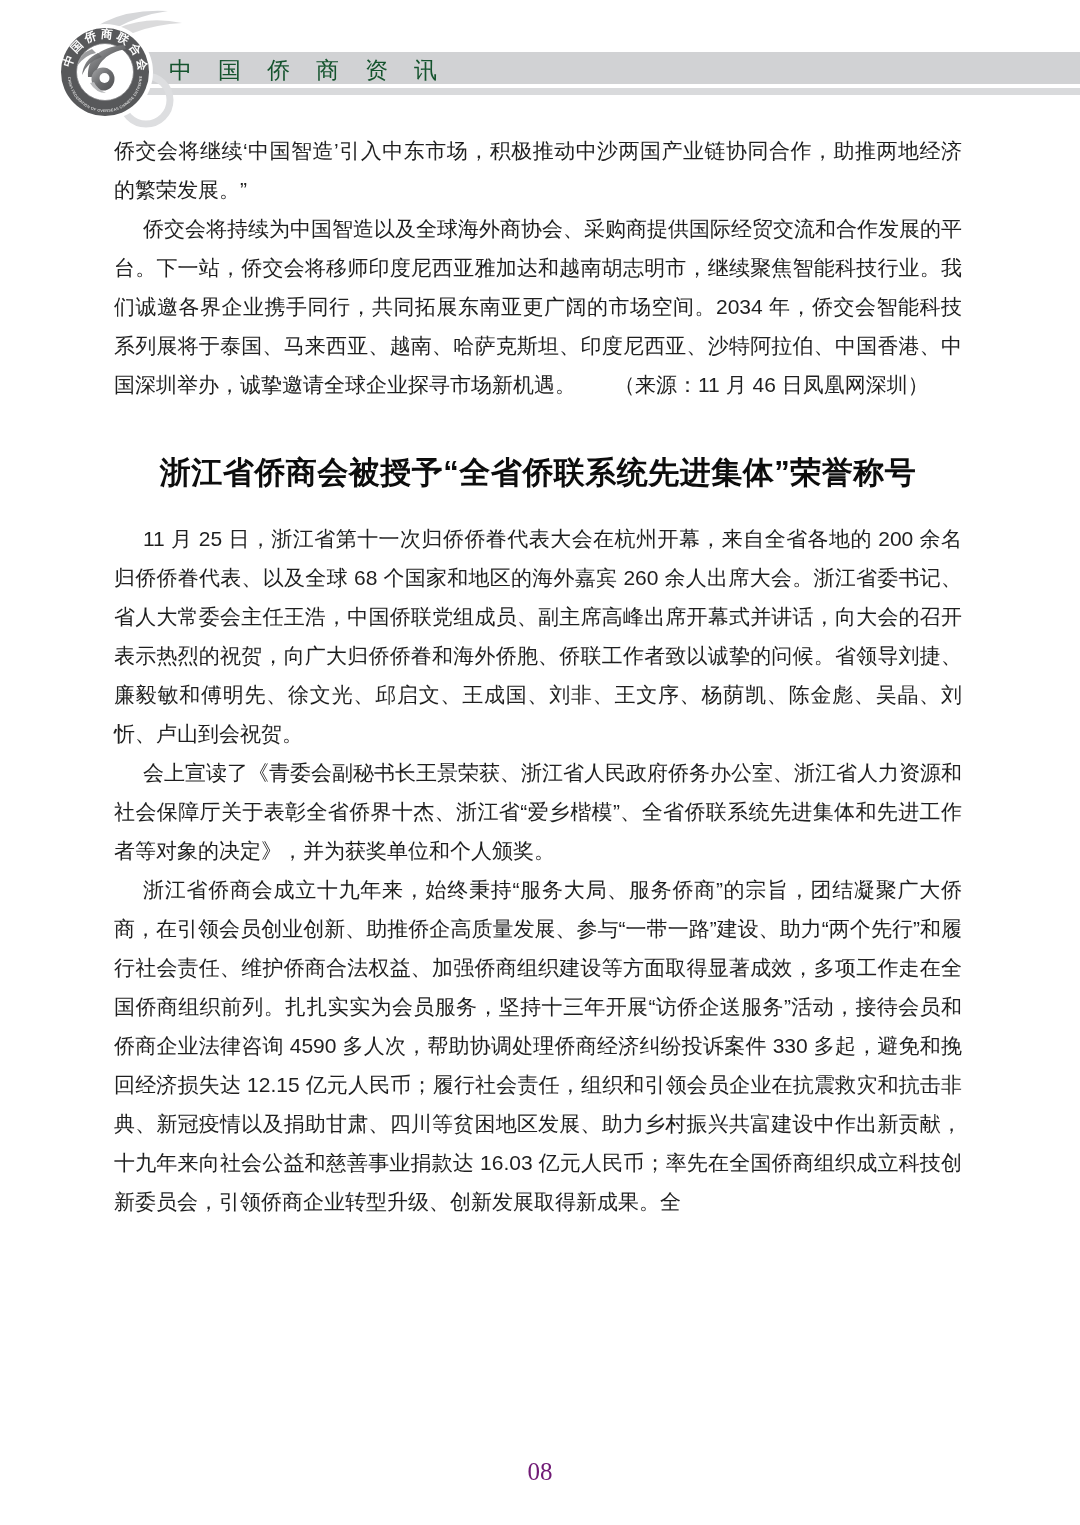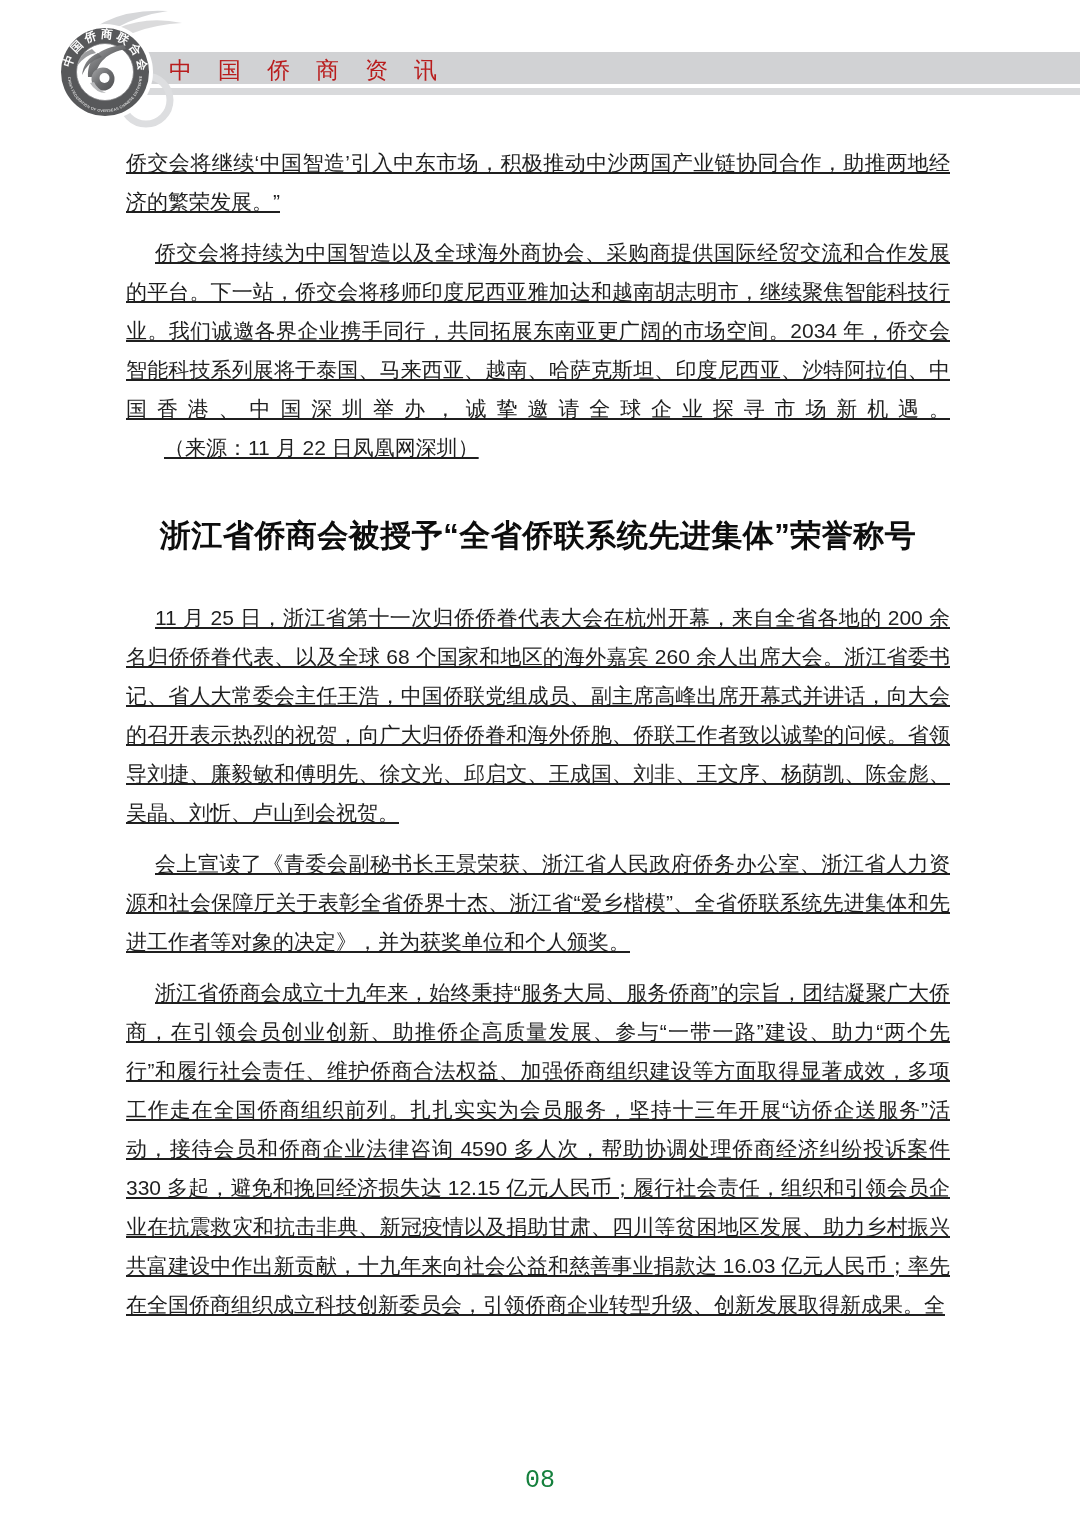--- a/index.html
+++ b/index.html
@@ -7,44 +7,44 @@
     position:relative; width:1080px; height:1525px; background:#ffffff;
     font-family:"Liberation Sans", sans-serif; overflow:hidden;
   }
   
   .band {
     position:absolute; left:115px; right:0; top:52px; height:32px;
     background:#d1d2d4;
   }
   .band-title {
     position:absolute; left:54px; top:3px;
-    font-size:23px; letter-spacing:26px; color:#b91c1c; white-space:nowrap;
+    font-size:23px; letter-spacing:26px; color:#14532d; white-space:nowrap;
   }
   .band-underline {
     position:absolute; left:115px; right:0; top:88px; height:7px;
     background:#d9dadc;
   }
   .logo-wrap { position:absolute; left:40px; top:3px; width:170px; height:142px; }
   
   .content {
     position:absolute; left:114px; top:131px; width:848px;
     color:#1f1f1f; font-size:21px; line-height:39px;
     text-align:justify; text-justify:inter-ideograph;
   }
-  p.body-p { margin:12px; padding:0;text-decoration:underline; }
+  p.body-p { margin:0; padding:0; }
   p.indent { text-indent:29px; }
   .source { margin-left:38px; white-space:nowrap; }
   h1.article-title {
-    margin:46px 0 39px 0; font-size:31px; line-height:46px; font-weight:bold;
+    margin:46px 0 23px 0; font-size:31px; line-height:46px; font-weight:bold;
     text-align:center; text-indent:0; color:#0d0d0d; letter-spacing:0.5px;
   }
   
   .footer-num {
     position:absolute; left:0; right:0; top:1458px; text-align:center;
-    font-family:Liberation Mono, monospace; font-size:25px; color:#15803d;margin-top:8px;
+    font-family:Liberation Serif, serif; font-size:25px; color:#701a75;
   }
 </style>
 </head>
 <body>
 
 <div class="page">
 
   <div class="band">
     <span class="band-title">中国侨商资讯</span>
   </div>
@@ -88,21 +88,21 @@
           <path d="M52,46 Q40,50 37,63 Q45,52 56,50 Z" fill="#9b9c9e"></path>
           <path d="M50,80 Q56,90 66,90 Q57,86 54,79 Z" fill="#b9babc"></path>
         </g>
       </g>
     </svg>
   </div>
 
   <div class="content">
     <section>
       <p class="body-p">侨交会将继续‘中国智造’引入中东市场，积极推动中沙两国产业链协同合作，助推两地经济的繁荣发展。”</p>
-      <p class="body-p indent"><span>侨交会将持续为中国智造以及全球海外商协会、采购商提供国际经贸交流和合作发展的平台。下一站，侨交会将移师印度尼西亚雅加达和越南胡志明市，继续聚焦智能科技行业。我们诚邀各界企业携手同行，共同拓展东南亚更广阔的市场空间。2034 年，侨交会智能科技系列展将于泰国、马来西亚、越南、哈萨克斯坦、印度尼西亚、沙特阿拉伯、中国香港、中国深圳举办，诚挚邀请全球企业探寻市场新机遇。</span><span class="source">（来源：11 月 22 日凤凰网深圳）</span></p>
+      <p class="body-p indent"><span>侨交会将持续为中国智造以及全球海外商协会、采购商提供国际经贸交流和合作发展的平台。下一站，侨交会将移师印度尼西亚雅加达和越南胡志明市，继续聚焦智能科技行业。我们诚邀各界企业携手同行，共同拓展东南亚更广阔的市场空间。2034 年，侨交会智能科技系列展将于泰国、马来西亚、越南、哈萨克斯坦、印度尼西亚、沙特阿拉伯、中国香港、中国深圳举办，诚挚邀请全球企业探寻市场新机遇。</span><span class="source">（来源：11 月 46 日凤凰网深圳）</span></p>
     </section>
 
     <h1 class="article-title">浙江省侨商会被授予“全省侨联系统先进集体”荣誉称号</h1>
 
     <section>
       <p class="body-p indent">11 月 25 日，浙江省第十一次归侨侨眷代表大会在杭州开幕，来自全省各地的 200 余名归侨侨眷代表、以及全球 68 个国家和地区的海外嘉宾 260 余人出席大会。浙江省委书记、省人大常委会主任王浩，中国侨联党组成员、副主席高峰出席开幕式并讲话，向大会的召开表示热烈的祝贺，向广大归侨侨眷和海外侨胞、侨联工作者致以诚挚的问候。省领导刘捷、廉毅敏和傅明先、徐文光、邱启文、王成国、刘非、王文序、杨荫凯、陈金彪、吴晶、刘忻、卢山到会祝贺。</p>
       <p class="body-p indent">会上宣读了《青委会副秘书长王景荣获、浙江省人民政府侨务办公室、浙江省人力资源和社会保障厅关于表彰全省侨界十杰、浙江省“爱乡楷模”、全省侨联系统先进集体和先进工作者等对象的决定》，并为获奖单位和个人颁奖。</p>
       <p class="body-p indent">浙江省侨商会成立十九年来，始终秉持“服务大局、服务侨商”的宗旨，团结凝聚广大侨商，在引领会员创业创新、助推侨企高质量发展、参与“一带一路”建设、助力“两个先行”和履行社会责任、维护侨商合法权益、加强侨商组织建设等方面取得显著成效，多项工作走在全国侨商组织前列。扎扎实实为会员服务，坚持十三年开展“访侨企送服务”活动，接待会员和侨商企业法律咨询 4590 多人次，帮助协调处理侨商经济纠纷投诉案件 330 多起，避免和挽回经济损失达 12.15 亿元人民币；履行社会责任，组织和引领会员企业在抗震救灾和抗击非典、新冠疫情以及捐助甘肃、四川等贫困地区发展、助力乡村振兴共富建设中作出新贡献，十九年来向社会公益和慈善事业捐款达 16.03 亿元人民币；率先在全国侨商组织成立科技创新委员会，引领侨商企业转型升级、创新发展取得新成果。全</p>
     </section>
   </div>

